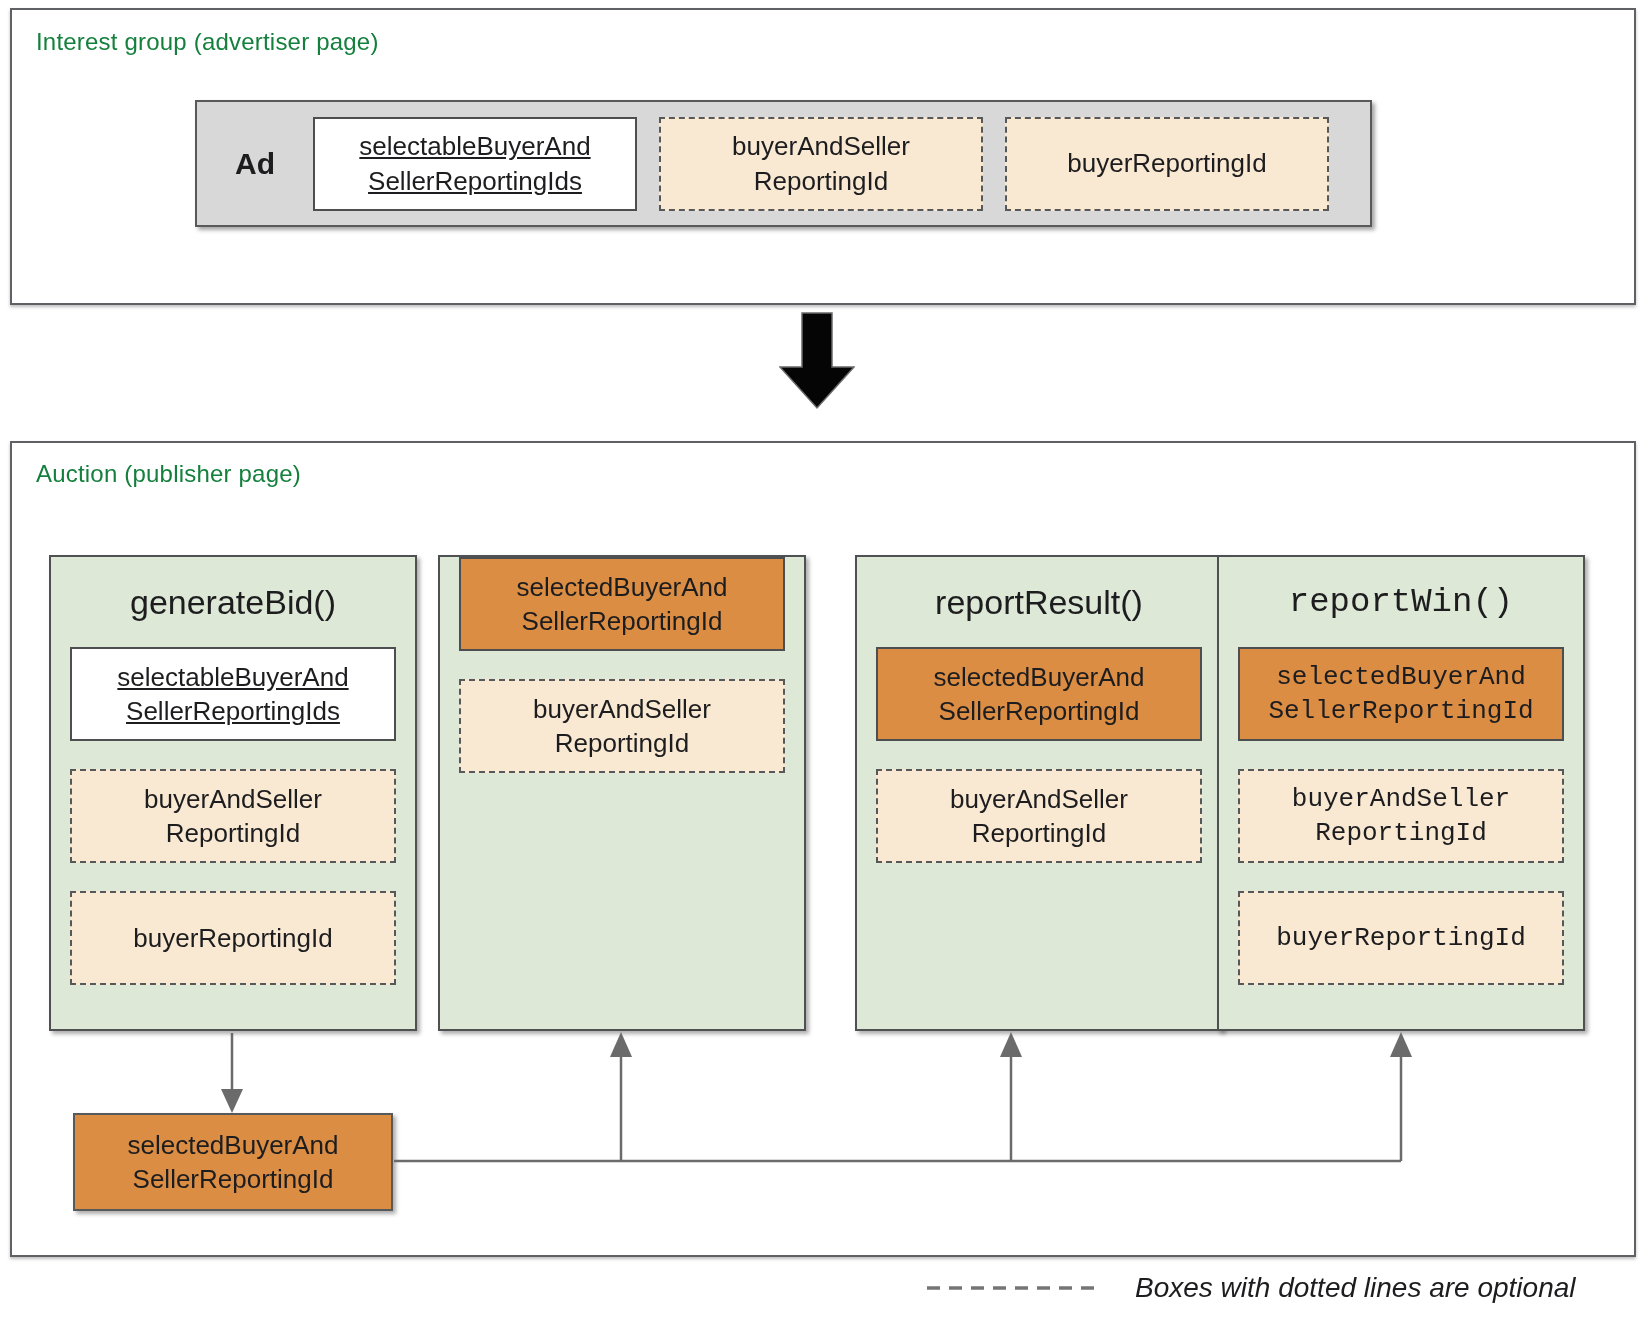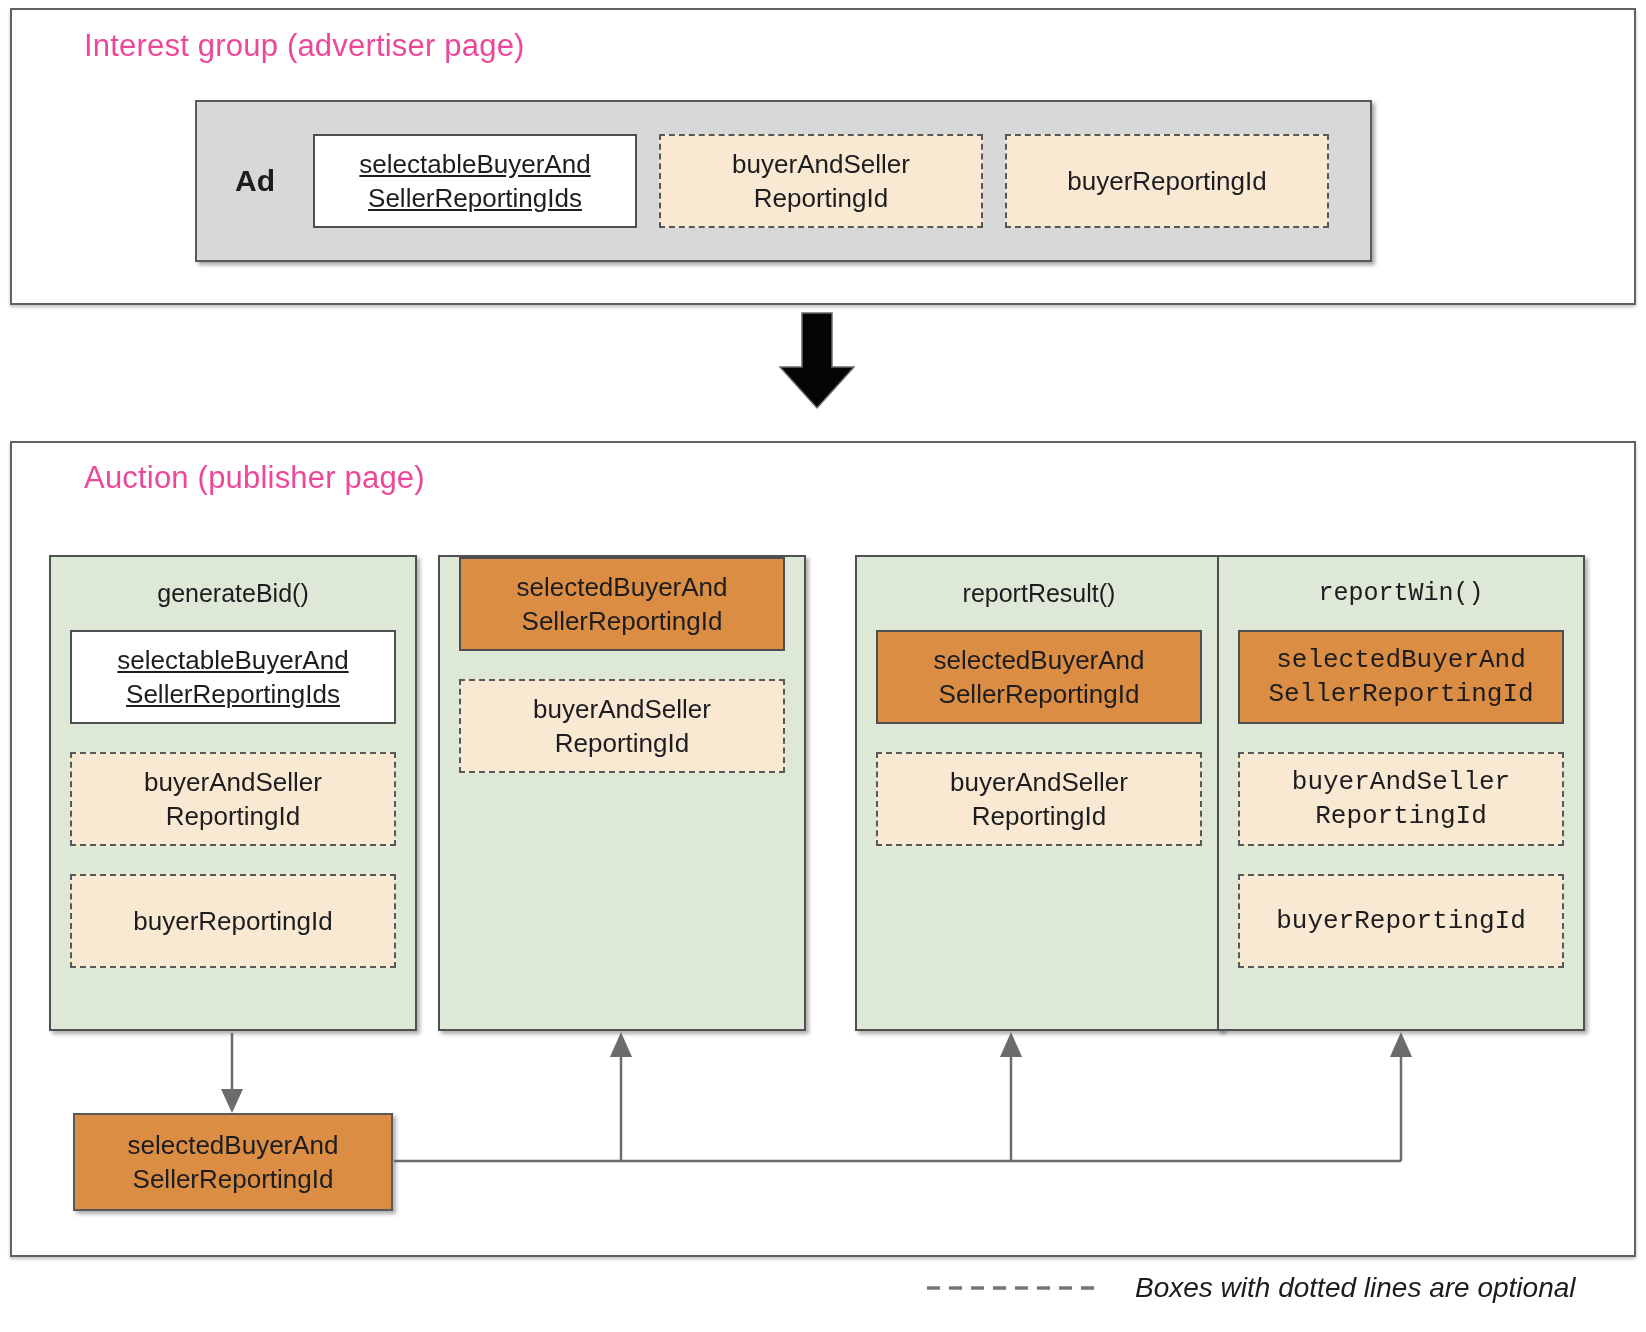--- a/index.html
+++ b/index.html
@@ -21,32 +21,31 @@
     background: #ffffff;
     border: 2.5px solid #5f6164;
     box-shadow: 0 2px 3px rgba(0,0,0,0.25);
     box-sizing: border-box;
   }
   #interest-box { left: 10px; top: 8px; width: 1626px; height: 297px; }
   #auction-box  { left: 10px; top: 441px; width: 1626px; height: 816px; }
 
   .section-title {
     position: absolute;
-    font-size: 31px;
+    font-size: 24px;
     letter-spacing: 0.2px;
-    color: #ec4899;
-    margin-left: 48px;
+    color: #15803d;
   }
   #interest-title { left: 36px; top: 28px; }
   #auction-title  { left: 36px; top: 460px; text-align: right; }
 
   #ad-container {
     position: absolute;
     left: 195px; top: 100px;
-    width: 1177px; height: 162px;
+    width: 1177px; height: 127px;
     background: #d8d8d8;
     border: 2px solid #57595b;
     box-shadow: 3px 3px 4px rgba(0,0,0,0.35);
     box-sizing: border-box;
     display: flex;
     align-items: center;
   }
   #ad-label {
     width: 116px;
     text-align: center;
@@ -80,25 +79,25 @@
     background: #dde8d6;
     border: 2px solid #4e5052;
     box-shadow: 3px 3px 4px rgba(0,0,0,0.32);
     box-sizing: border-box;
   }
   #col-generatebid  { left: 49px; }
   #col-scoread      { left: 438px; }
   #col-reportresult { left: 827px; margin-left: 28px; }
   #col-reportwin    { left: 1217px; font-family: Liberation Mono, monospace; }
   .column-title {
-    height: 73px;
+    height: 90px;
     display: flex;
     align-items: center;
     justify-content: center;
-    font-size: 25px;
+    font-size: 34px;
   }
   .column-chips {
     display: flex;
     flex-direction: column;
     gap: 28px;
     padding: 0 19px;
   }
   .column .chip { width: 100%; }
 
   #output-box {

